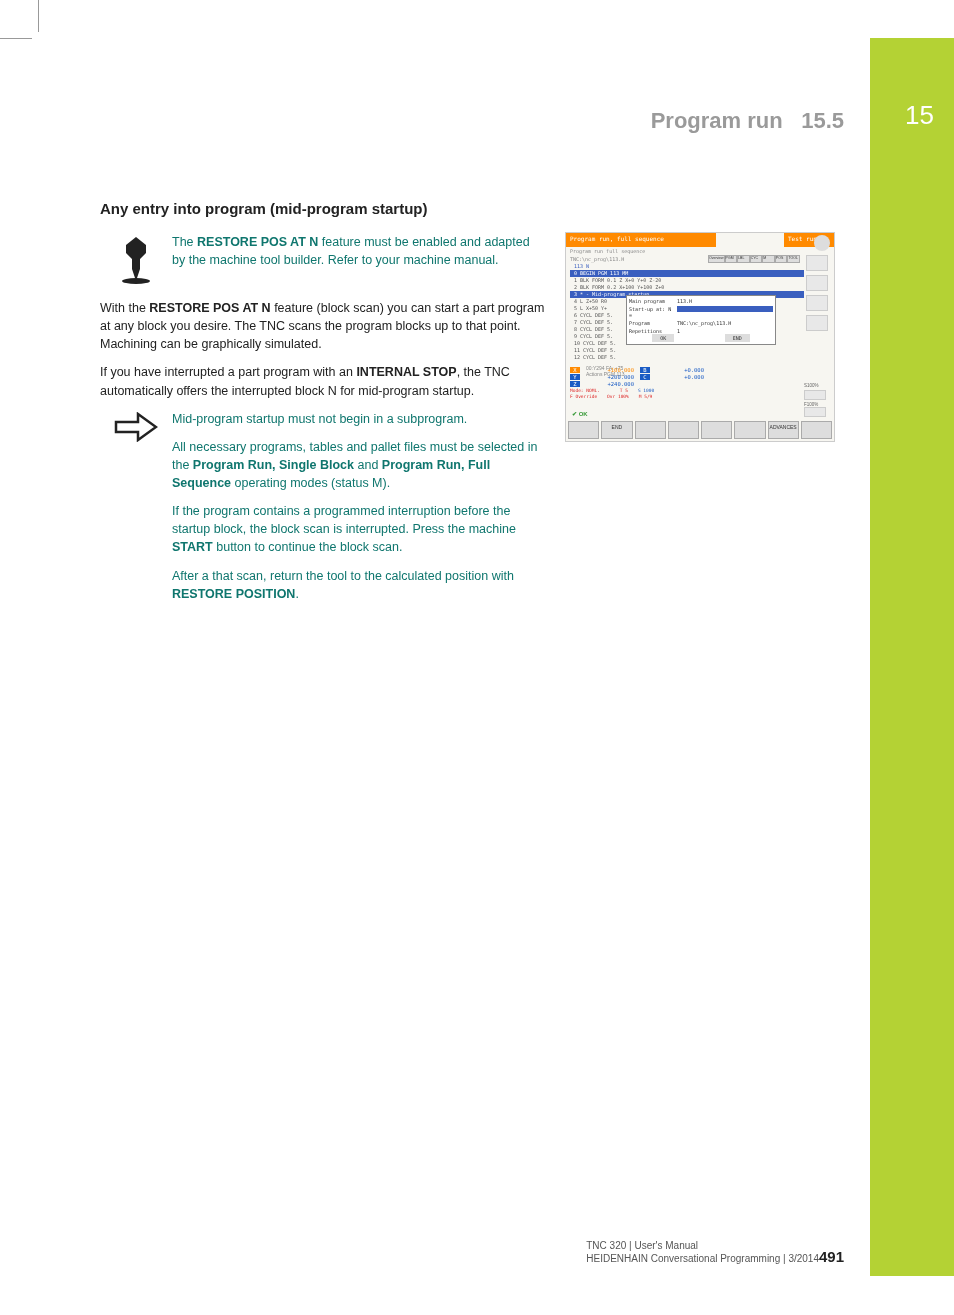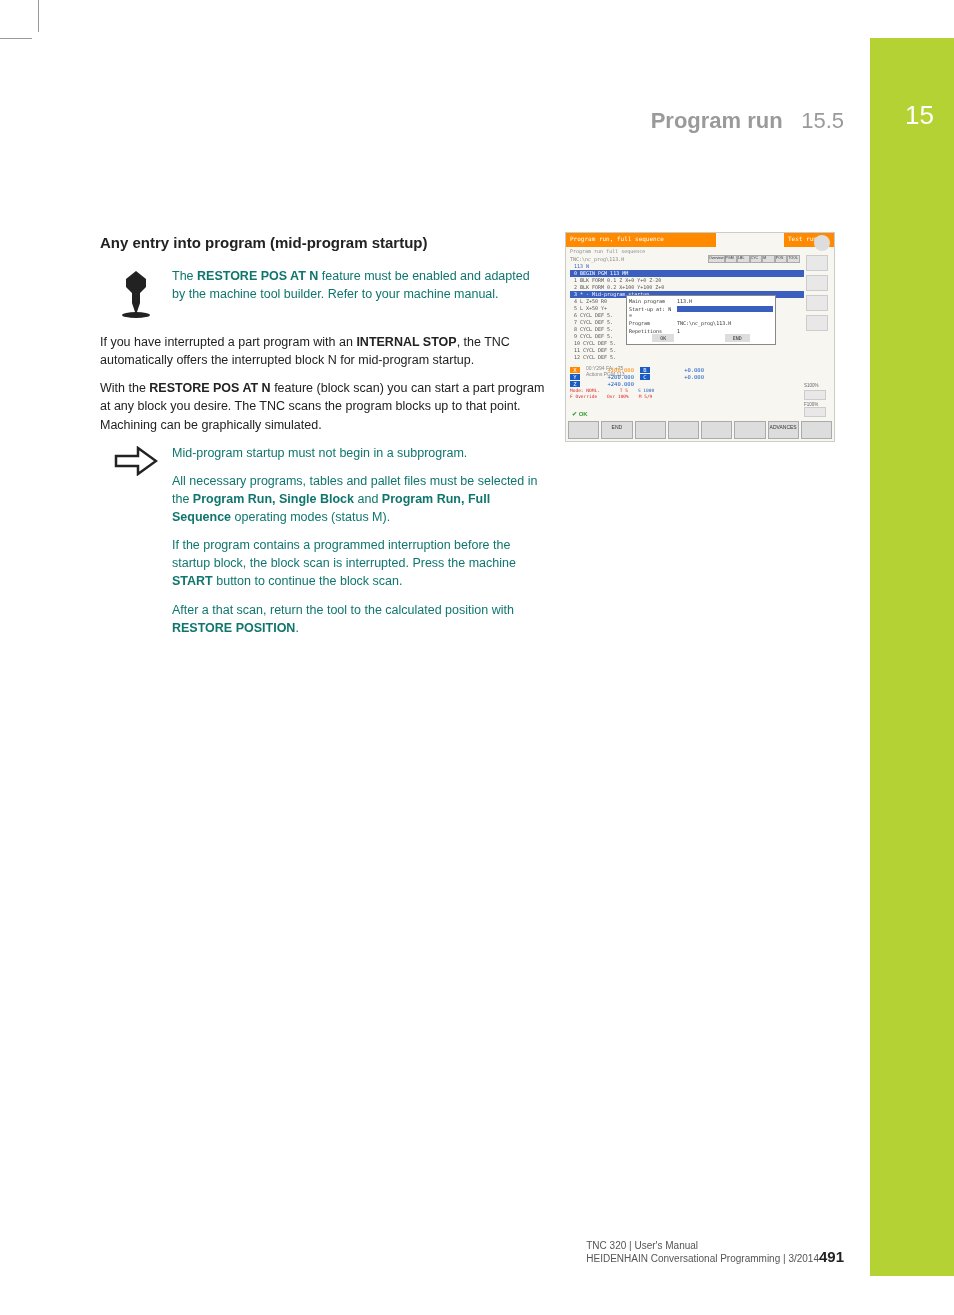--- a/index.html
+++ b/index.html
@@ -4,22 +4,22 @@
 <style>
   * { margin: 0; padding: 0; box-sizing: border-box; }
   body { font-family: Arial, Helvetica, sans-serif; background: #fff; width: 954px; height: 1315px; position: relative; color: #333; }
   .page { position: absolute; top: 0; left: 0; width: 954px; height: 1315px; }
   .crop-mark-v { position: absolute; top: 0; left: 38px; width: 1px; height: 32px; background: #999; }
   .crop-mark-h { position: absolute; top: 38px; left: 0; width: 32px; height: 1px; background: #999; }
   .green-sidebar { position: absolute; top: 38px; right: 0; width: 84px; height: 1238px; background: #b4d234; }
   .chapter-num { position: absolute; top: 62px; right: 20px; color: #fff; font-size: 26px; font-weight: normal; }
   .section-header { position: absolute; top: 108px; left: 0; width: 954px; text-align: right; padding-right: 110px; }
   .section-title { color: #9a9a9a; font-size: 22px; font-weight: bold; display: inline; }
-  .section-number { color: #9a9a9a; font-size: 22px; font-weight: normal; margin-left: 14px; }
-  .content { position: absolute; top: 200px; left: 100px; width: 740px; margin-top: 34px; }
+  .section-number { color: #9a9a9a; font-size: 22px; font-weight: bold; margin-left: 14px; }
+  .content { position: absolute; top: 200px; left: 100px; width: 740px; }
   .heading { font-size: 15px; font-weight: bold; color: #222; margin-bottom: 16px; }
   .row { display: flex; align-items: flex-start; margin-bottom: 14px; }
   .icon-box { width: 72px; flex-shrink: 0; display: flex; justify-content: center; padding-top: 2px; }
   .text-col { width: 370px; font-size: 12.5px; line-height: 1.45; color: #0f766e; }
   .text-col p { margin-bottom: 10px; }
   .body-p { width: 445px; font-size: 12.5px; line-height: 1.45; color: #222; margin-bottom: 10px; }
   b { font-weight: bold; }
   .screenshot { position: absolute; top: 232px; left: 565px; width: 270px; height: 210px; border: 1px solid #ccc; background: #f7f6f1; }
   .scr-header { height: 14px; display: flex; font-size: 6px; font-family: monospace; }
   .scr-h1 { background: #ff8a00; color: #fff; width: 150px; padding: 2px 4px; }
@@ -76,22 +76,22 @@
         <svg width="40" height="50" viewBox="0 0 40 50">
           <path d="M20 2 L30 10 L30 18 L24 24 L24 34 L20 46 L16 34 L16 24 L10 18 L10 10 Z" fill="#222"></path>
           <ellipse cx="20" cy="46" rx="14" ry="3" fill="#222"></ellipse>
         </svg>
       </div>
       <div class="text-col boxed">
         <p><span>The </span><b>RESTORE POS AT N</b><span> feature must be enabled and adapted by the machine tool builder. Refer to your machine manual.</span></p>
       </div>
     </div>
 
+    <p class="body-p"><span>With the </span><b>RESTORE POS AT N</b><span> feature (block scan) you can start a part program at any block you desire. The TNC scans the program blocks up to that point. Machining can be graphically simulated.</span></p>
     <p class="body-p"><span>If you have interrupted a part program with an </span><b>INTERNAL STOP</b><span>, the TNC automatically offers the interrupted block N for mid-program startup.</span></p>
-    <p class="body-p"><span>With the </span><b>RESTORE POS AT N</b><span> feature (block scan) you can start a part program at any block you desire. The TNC scans the program blocks up to that point. Machining can be graphically simulated.</span></p>
 
     <div class="row">
       <div class="icon-box">
         <svg width="44" height="30" viewBox="0 0 44 30">
           <path d="M2 10 L24 10 L24 2 L42 15 L24 28 L24 20 L2 20 Z" fill="none" stroke="#222" stroke-width="2.5"></path>
         </svg>
       </div>
       <div class="text-col boxed">
         <p>Mid-program startup must not begin in a subprogram.</p>
         <p><span>All necessary programs, tables and pallet files must be selected in the </span><b>Program Run, Single Block</b><span> and </span><b>Program Run, Full Sequence</b><span> operating modes (status M).</span></p>

